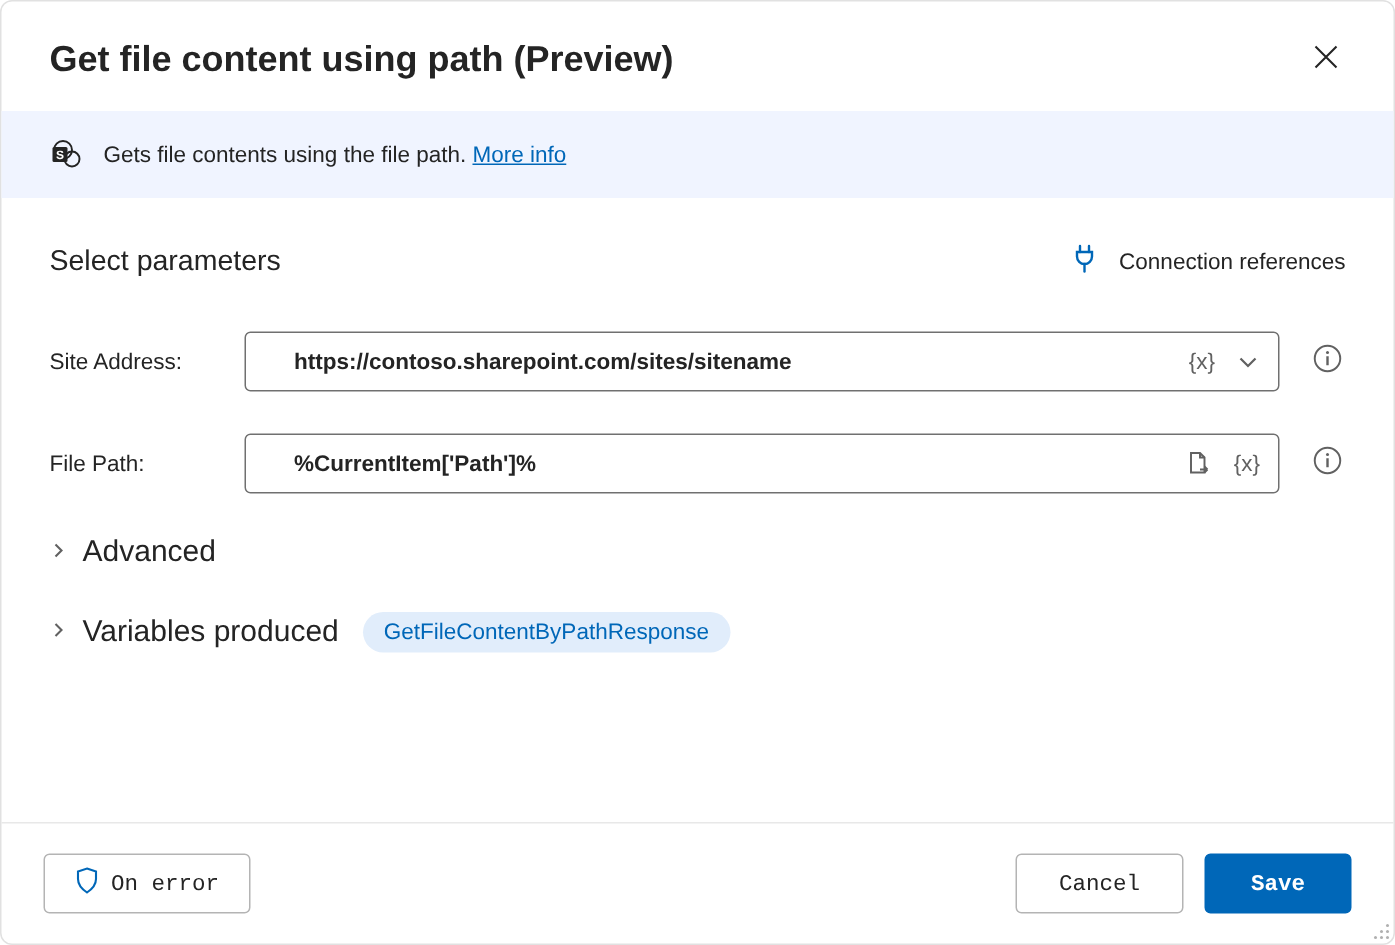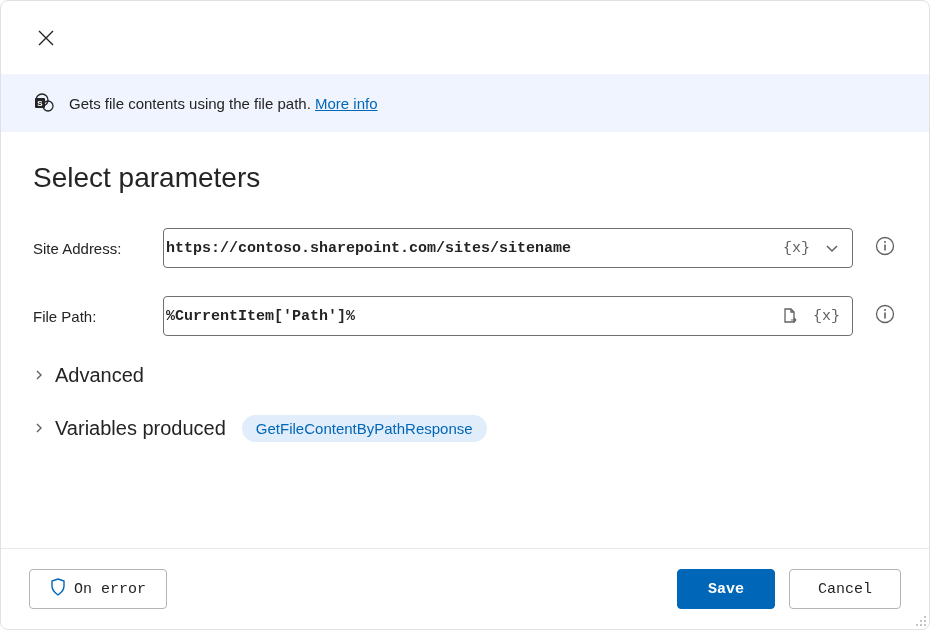--- a/index.html
+++ b/index.html
@@ -69,21 +69,21 @@
       padding: 30px 32px 10px 32px;
       flex: 1;
     }
     .params-header {
       display: flex;
       justify-content: space-between;
       align-items: center;
       margin-bottom: 34px;
     }
     .params-title {
-      font-size: 28px;
+      font-size: 19px;
       font-weight: 400;
       color: #242424;
     }
     .conn-ref {
       display: flex;
       align-items: center;
       gap: 14px;
       cursor: pointer;
     }
     .conn-ref-icon {
@@ -105,23 +105,22 @@
       color: #242424;
       flex-shrink: 0;
     }
     .field-input-wrapper {
       flex: 1;
       display: flex;
       align-items: center;
       border: 1px solid #707070;
       border-radius: 4px;
       height: 40px;
-      padding: 0 8px 0 2px;
+      padding: 0 8px 0 32px;
       gap: 6px;
-      font-family: Liberation Mono, monospace;
     }
     .field-input {
       flex: 1;
       border: none;
       outline: none;
       font-size: 15px;
       font-weight: 600;
       color: #242424;
       font-family: inherit;
       background: transparent;
@@ -209,20 +208,21 @@
       height: 14px;
       color: #b0b0b0;
     }
   </style>
 </head>
 <body>
 
 <div class="dialog">
 
   <div class="dialog-header">
+    <div class="dialog-title">Get file content using path (Preview)</div>
     <button class="close-btn" style="border:none">
       <span>
         <svg width="18" height="18" viewBox="0 0 18 18">
             <path d="M2 2 L16 16 M16 2 L2 16" stroke="#242424" stroke-width="1.4" fill="none"></path>
           </svg>
       </span>
     </button>
   </div>
 
   <div class="info-banner">
@@ -236,20 +236,30 @@
     </span>
     <div class="info-banner-text">
       <span>Gets file contents using the file path. </span><a class="info-banner-link">More info</a>
     </div>
   </div>
 
   <div class="content">
 
     <div class="params-header">
       <div class="params-title">Select parameters</div>
+      <div class="conn-ref">
+        <span class="conn-ref-icon">
+          <svg width="18" height="20" viewBox="0 0 18 20">
+            <path d="M6 2 V6 M12 2 V6" stroke="#0067b8" stroke-width="1.6" fill="none" stroke-linecap="round"></path>
+            <path d="M4 6 H14 V9 A5 5 0 0 1 9 14 A5 5 0 0 1 4 9 Z" fill="none" stroke="#0067b8" stroke-width="1.6"></path>
+            <path d="M9 14 V19" stroke="#0067b8" stroke-width="1.6" fill="none" stroke-linecap="round"></path>
+          </svg>
+        </span>
+        <span class="conn-ref-text">Connection references</span>
+      </div>
     </div>
 
     <div class="field-row">
       <div class="field-label">Site Address:</div>
       <div class="field-input-wrapper">
         <input class="field-input" value="https://contoso.sharepoint.com/sites/sitename" style="">
         <span class="input-icon icon-var">{x}</span>
         <span class="input-icon">
           <svg width="16" height="16" viewBox="0 0 16 16">
               <path d="M3 6 L8 11 L13 6" stroke="#616161" stroke-width="1.5" fill="none"></path>
@@ -311,25 +321,25 @@
   <div class="dialog-footer">
     <button class="btn btn-secondary">
       <span>
         <svg width="16" height="18" viewBox="0 0 16 18">
             <path d="M8 1 L14 3 V8 C14 12 11 15 8 17 C5 15 2 12 2 8 V3 Z" fill="none" stroke="#0067b8" stroke-width="1.4"></path>
           </svg>
       </span>
       <span>On error</span>
     </button>
     <div class="footer-right">
+      <button class="btn btn-secondary" style="padding:0 28px">
+        <span>Cancel</span>
+      </button>
       <button class="btn btn-primary">
         <span>Save</span>
-      </button>
-      <button class="btn btn-secondary" style="padding:0 28px">
-        <span>Cancel</span>
       </button>
     </div>
   </div>
 
   <div class="resize-grip">
     <svg width="14" height="14" viewBox="0 0 14 14">
       <circle cx="12" cy="4" r="1" fill="#b0b0b0"></circle>
       <circle cx="8" cy="8" r="1" fill="#b0b0b0"></circle>
         <circle cx="12" cy="8" r="1" fill="#b0b0b0"></circle>
       <circle cx="4" cy="12" r="1" fill="#b0b0b0"></circle>

